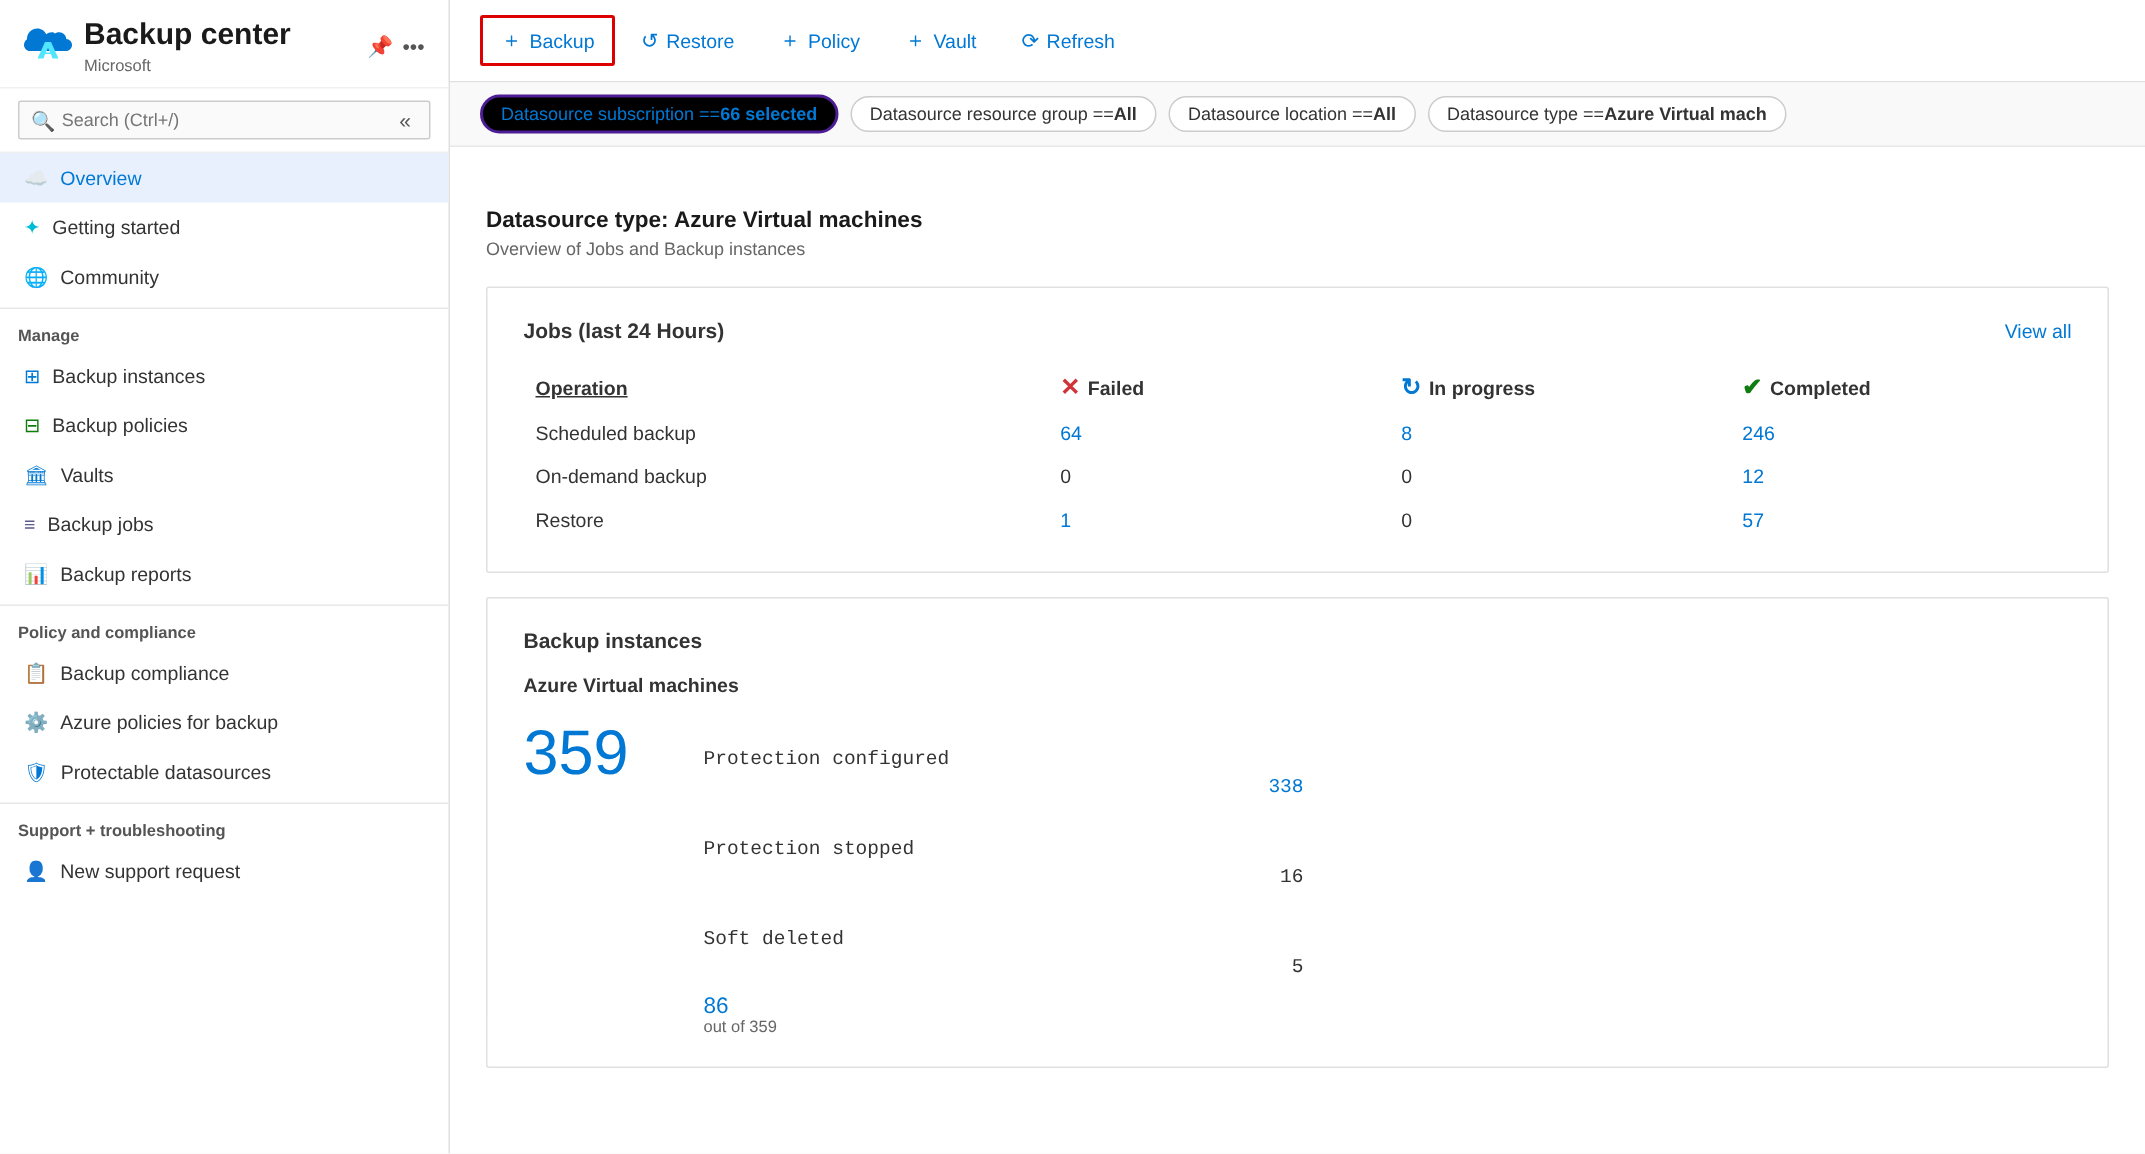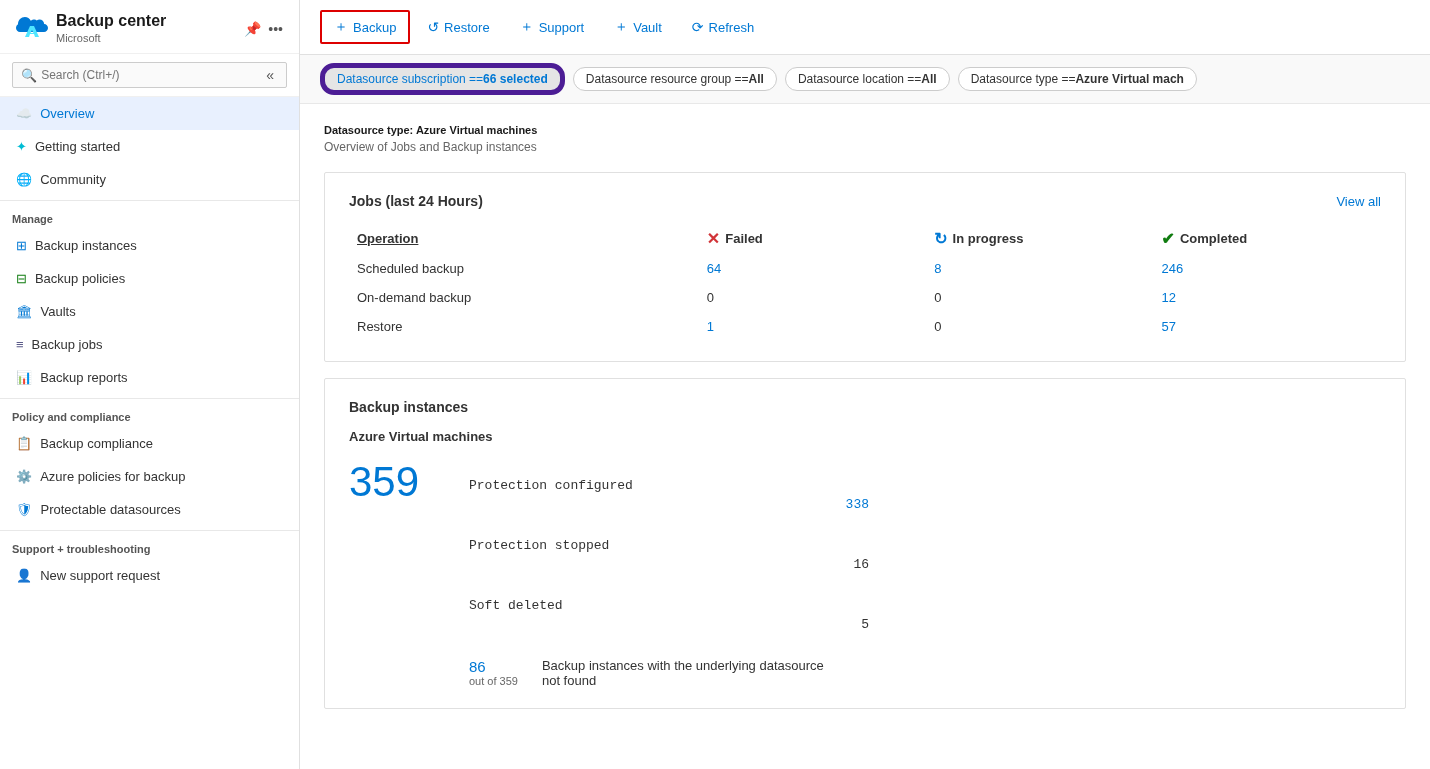--- a/index.html
+++ b/index.html
@@ -5,21 +5,21 @@
     * { box-sizing: border-box; margin: 0; padding: 0; }
     body { font-family: 'Segoe UI', sans-serif; font-size: 13px; color: #333; background: #f5f5f5; display: flex; flex-direction: column; height: 769px; width: 1430px; overflow: hidden; }
 
     .app-container { display: flex; flex-direction: row; height: 100%; }
 
     
     .sidebar { width: 300px; min-width: 300px; background: #fff; border-right: 1px solid #e0e0e0; display: flex; flex-direction: column; overflow-y: auto; }
 
     .sidebar-header { padding: 12px 16px 8px 16px; border-bottom: 1px solid #f0f0f0; }
     .sidebar-title-row { display: flex; align-items: center; gap: 8px; }
-    .sidebar-title-text h1 { font-size: 16px; font-weight: 600; color: #1a1a1a; }
+    .sidebar-title-text h1 { font-size: 20px; font-weight: 600; color: #1a1a1a; }
     .sidebar-title-text span { font-size: 11px; color: #666; }
     .sidebar-title-actions { margin-left: auto; display: flex; gap: 6px; color: #555; cursor: pointer; }
 
     .search-bar { padding: 8px 12px; border-bottom: 1px solid #f0f0f0; }
     .search-input-wrap { display: flex; align-items: center; border: 1px solid #ccc; border-radius: 2px; padding: 4px 8px; background: #fafafa; }
     .search-input-wrap input { border: none; background: transparent; outline: none; font-size: 12px; color: #555; width: 160px; }
     .collapse-btn { margin-left: auto; cursor: pointer; color: #555; font-size: 14px; padding: 0 4px; }
 
     .nav-section { padding: 0; }
     .nav-item { display: flex; align-items: center; padding: 9px 16px; cursor: pointer; color: #333; font-size: 13px; gap: 8px; }
@@ -31,26 +31,26 @@
 
     
     .toolbar { display: flex; align-items: center; padding: 10px 20px; border-bottom: 1px solid #e0e0e0; gap: 4px; background: #fff; }
     .toolbar-btn { display: flex; align-items: center; gap: 5px; padding: 6px 12px; border: 1px solid transparent; border-radius: 2px; cursor: pointer; font-size: 13px; color: #0078d4; background: #fff; }
     .toolbar-btn.primary { border: 2px solid #d00; color: #0078d4; background: #fff; }
     .toolbar-btn .btn-icon { font-size: 14px; }
 
     
     .filter-bar { display: flex; align-items: center; padding: 8px 20px; gap: 8px; border-bottom: 1px solid #e8e8e8; background: #f9f9f9; overflow-x: auto; }
     .filter-chip { display: flex; align-items: center; padding: 4px 12px; border-radius: 14px; font-size: 12px; cursor: pointer; white-space: nowrap; }
-    .filter-chip.active { background: #e5e5e5; border: 5px solid #4c1d95; color: #0078d4; }
+    .filter-chip.active { background: #000000; border: 2px solid #4c1d95; color: #0078d4; }
     .filter-chip.inactive { background: #fff; border: 1px solid #ccc; color: #333; }
 
     
     .page-content { flex: 1; overflow-y: auto; padding: 20px 24px; background: #fff; }
-    .page-title { font-size: 11px; font-weight: 600; color: #1a1a1a; margin-bottom: 4px; }
+    .page-title { font-size: 15px; font-weight: 600; color: #1a1a1a; margin-bottom: 4px; margin-top: 20px; }
     .page-subtitle { font-size: 12px; color: #666; margin-bottom: 18px; }
 
     
     .card { border: 1px solid #e0e0e0; border-radius: 2px; padding: 20px 24px; margin-bottom: 16px; background: #fff; }
     .card-title { font-size: 14px; font-weight: 600; margin-bottom: 14px; display: flex; justify-content: space-between; align-items: center; gap: 20px; }
     .view-all-link { font-size: 13px; color: #0078d4; cursor: pointer; font-weight: 400; }
 
     
     .jobs-table { width: 100%; border-collapse: collapse; }
     .jobs-table th { text-align: left; font-weight: 600; font-size: 13px; padding: 6px 8px; color: #333; }
@@ -65,21 +65,21 @@
 
     
     .instances-section-title { font-size: 13px; font-weight: 600; margin-bottom: 14px; }
     .instances-layout { display: flex; gap: 40px; align-items: flex-start; }
     .instances-count { font-size: 42px; color: #0078d4; font-weight: 300; min-width: 80px; }
     .instances-details { display: flex; flex-direction: column; gap: 6px; min-width: 400px; font-family: Liberation Mono, monospace; }
     .instances-row { display: flex; justify-content: space-between; align-items: center; min-width: 320px; }
     .instances-row-label { font-size: 13px; color: #333; }
     .instances-row-value { font-size: 13px; color: #0078d4; cursor: pointer; min-width: 40px; text-align: right; margin-top: 39px; }
     .instances-row-value.plain { color: #333; }
-    .instances-footer { display: flex; gap: 24px; align-items: flex-start; margin-top: 26px; }
+    .instances-footer { display: flex; gap: 24px; align-items: flex-end; margin-top: 10px; }
     .instances-footer-count { display: flex; flex-direction: column; }
     .instances-footer-num { font-size: 15px; color: #0078d4; cursor: pointer; }
     .instances-footer-sub { font-size: 11px; color: #666; }
     .instances-footer-text { font-size: 13px; color: #333; max-width: 300px; }
 
     
     .azure-cloud-icon { width: 32px; height: 32px; }
   </style>
 </head>
 <body>
@@ -186,21 +186,21 @@
       <button class="toolbar-btn primary">
         <span class="btn-icon">＋</span>
         <span>Backup</span>
       </button>
       <button class="toolbar-btn">
         <span class="btn-icon">↺</span>
         <span>Restore</span>
       </button>
       <button class="toolbar-btn">
         <span class="btn-icon">＋</span>
-        <span>Support</span>
+        <span>Policy</span>
       </button>
       <button class="toolbar-btn">
         <span class="btn-icon">＋</span>
         <span>Vault</span>
       </button>
       <button class="toolbar-btn">
         <span class="btn-icon">⟳</span>
         <span>Refresh</span>
       </button>
     </div>
@@ -298,20 +298,19 @@
               <div class="instances-row">
                 <span class="instances-row-label">Soft deleted</span>
                 <span class="instances-row-value plain">5</span>
               </div>
             </div>
             <div class="instances-footer">
               <div class="instances-footer-count">
                 <span class="instances-footer-num">86</span>
                 <span class="instances-footer-sub">out of 359</span>
               </div>
-              <span class="instances-footer-text">Backup instances with the underlying datasource not found</span>
             </div>
           </div>
         </div>
       </div>
     </div>
   </div>
 </div>
 
 </body></html>

